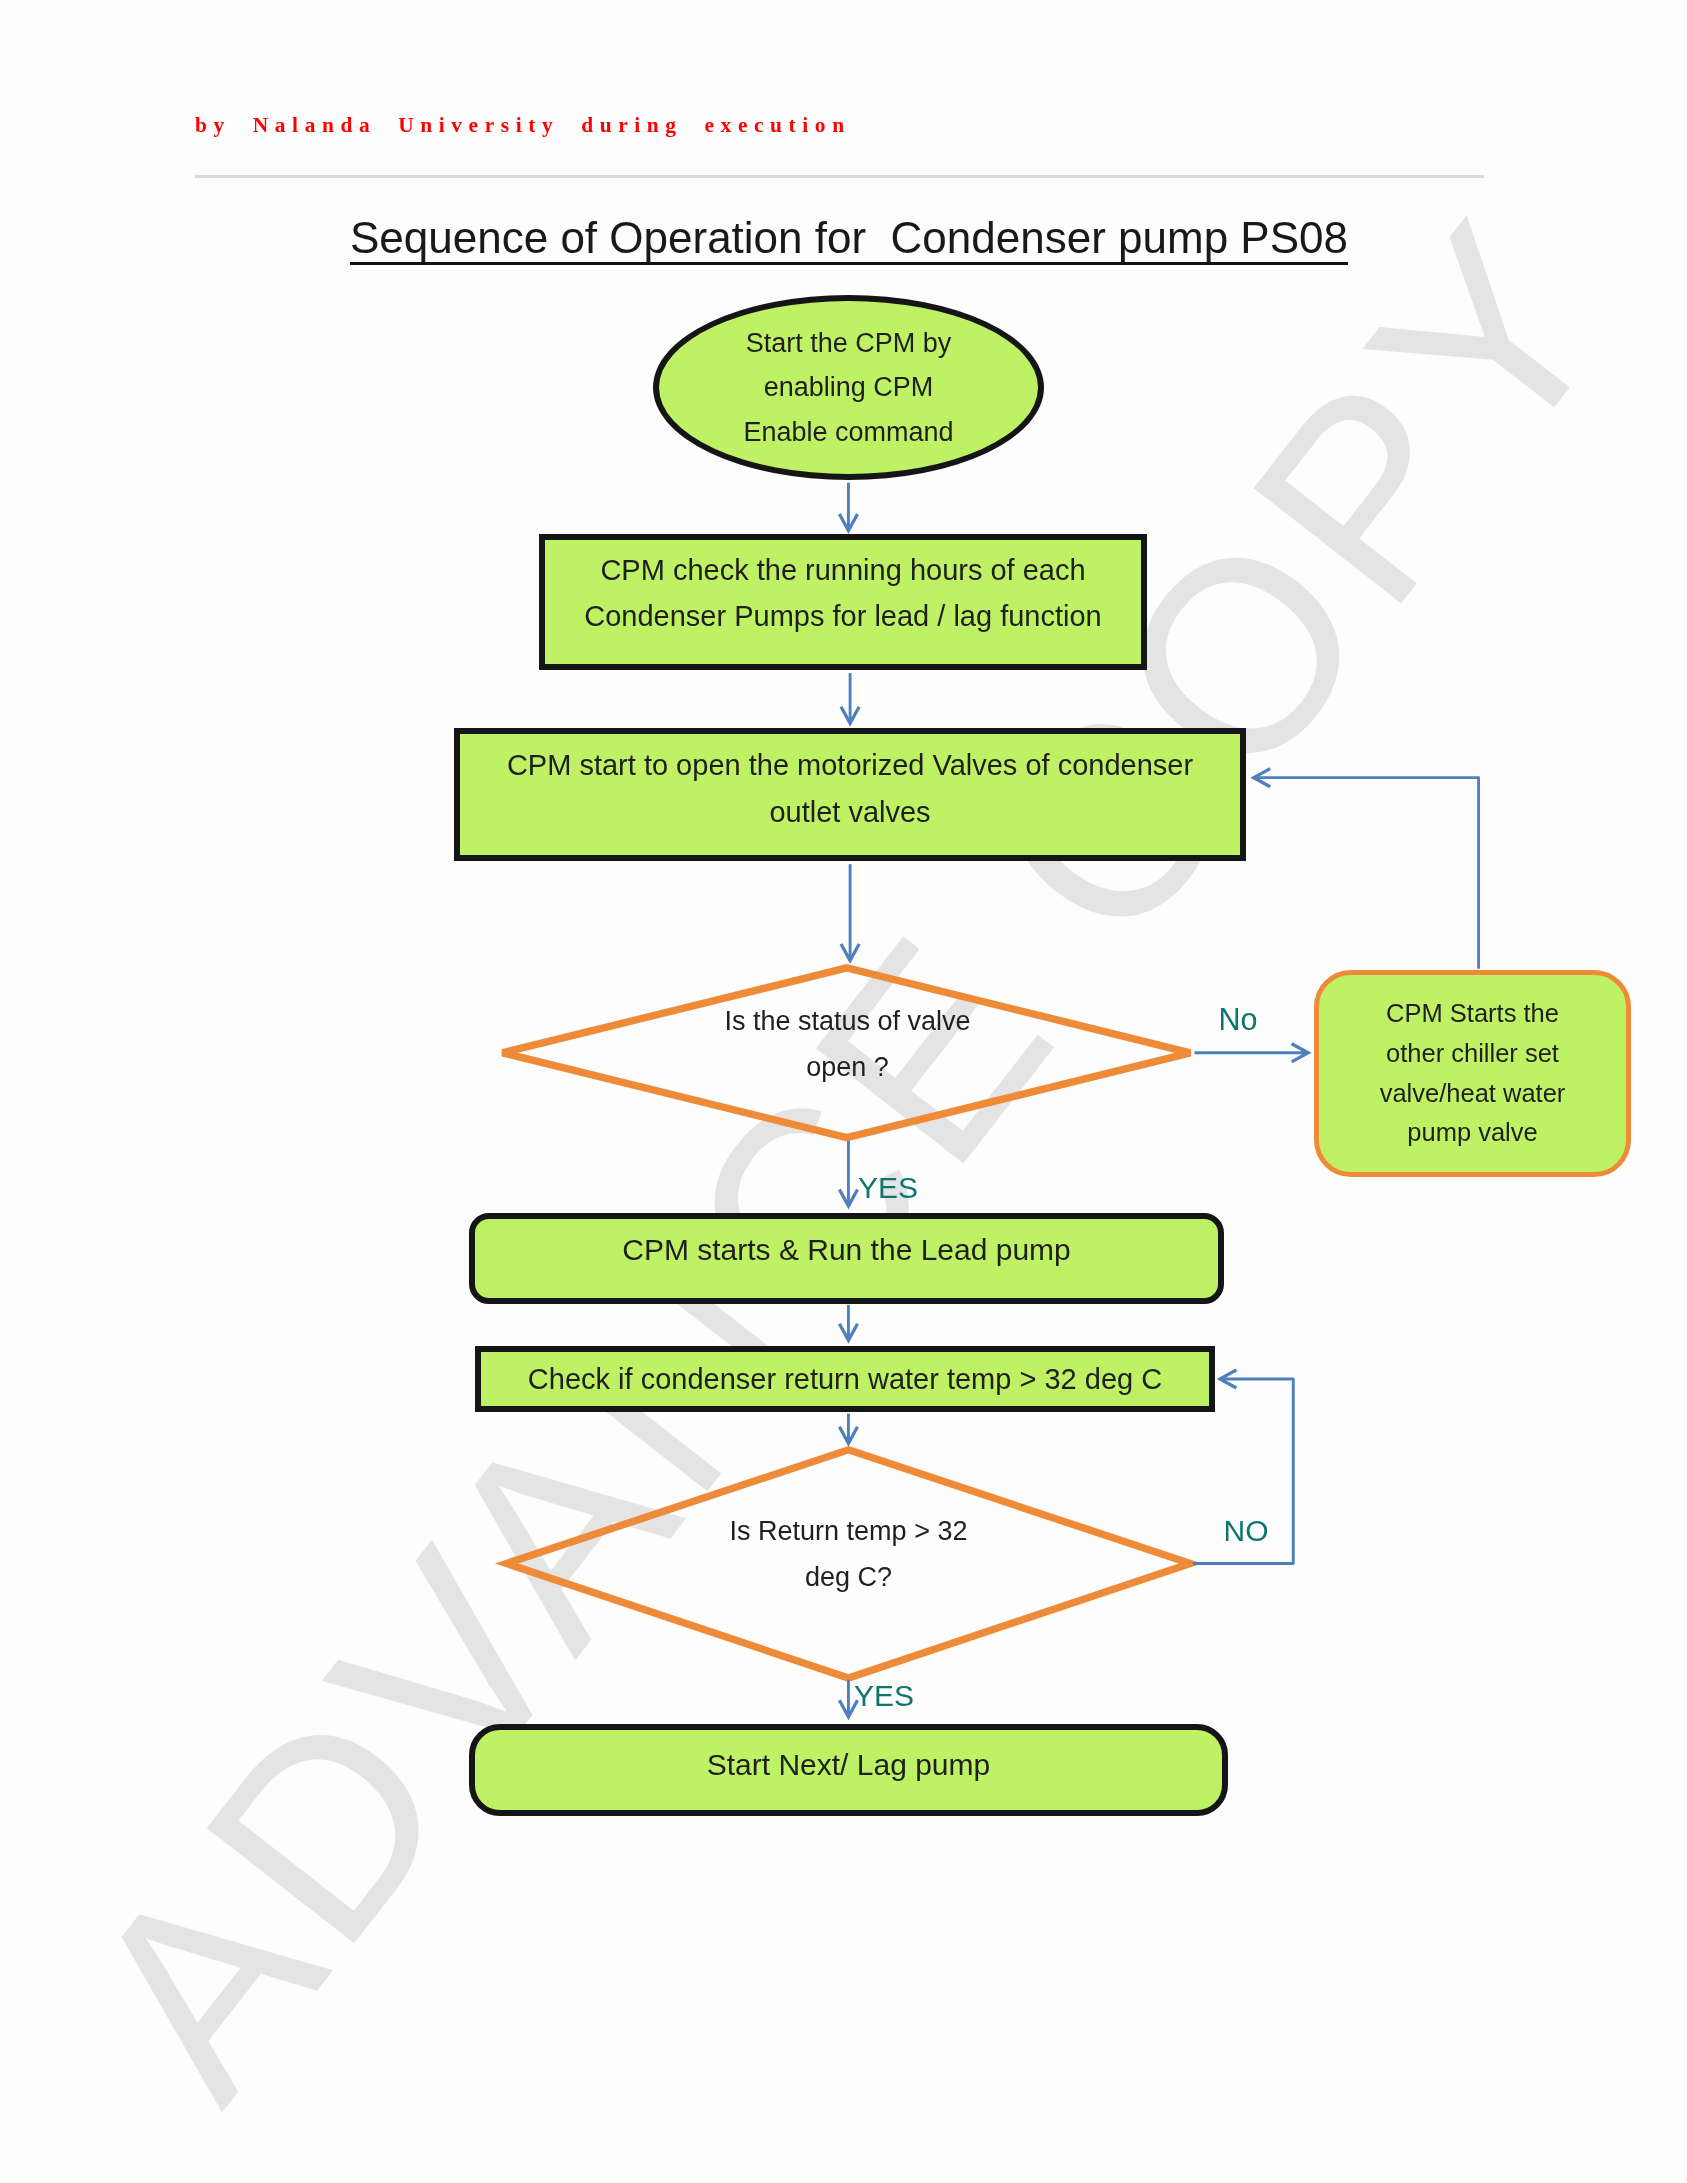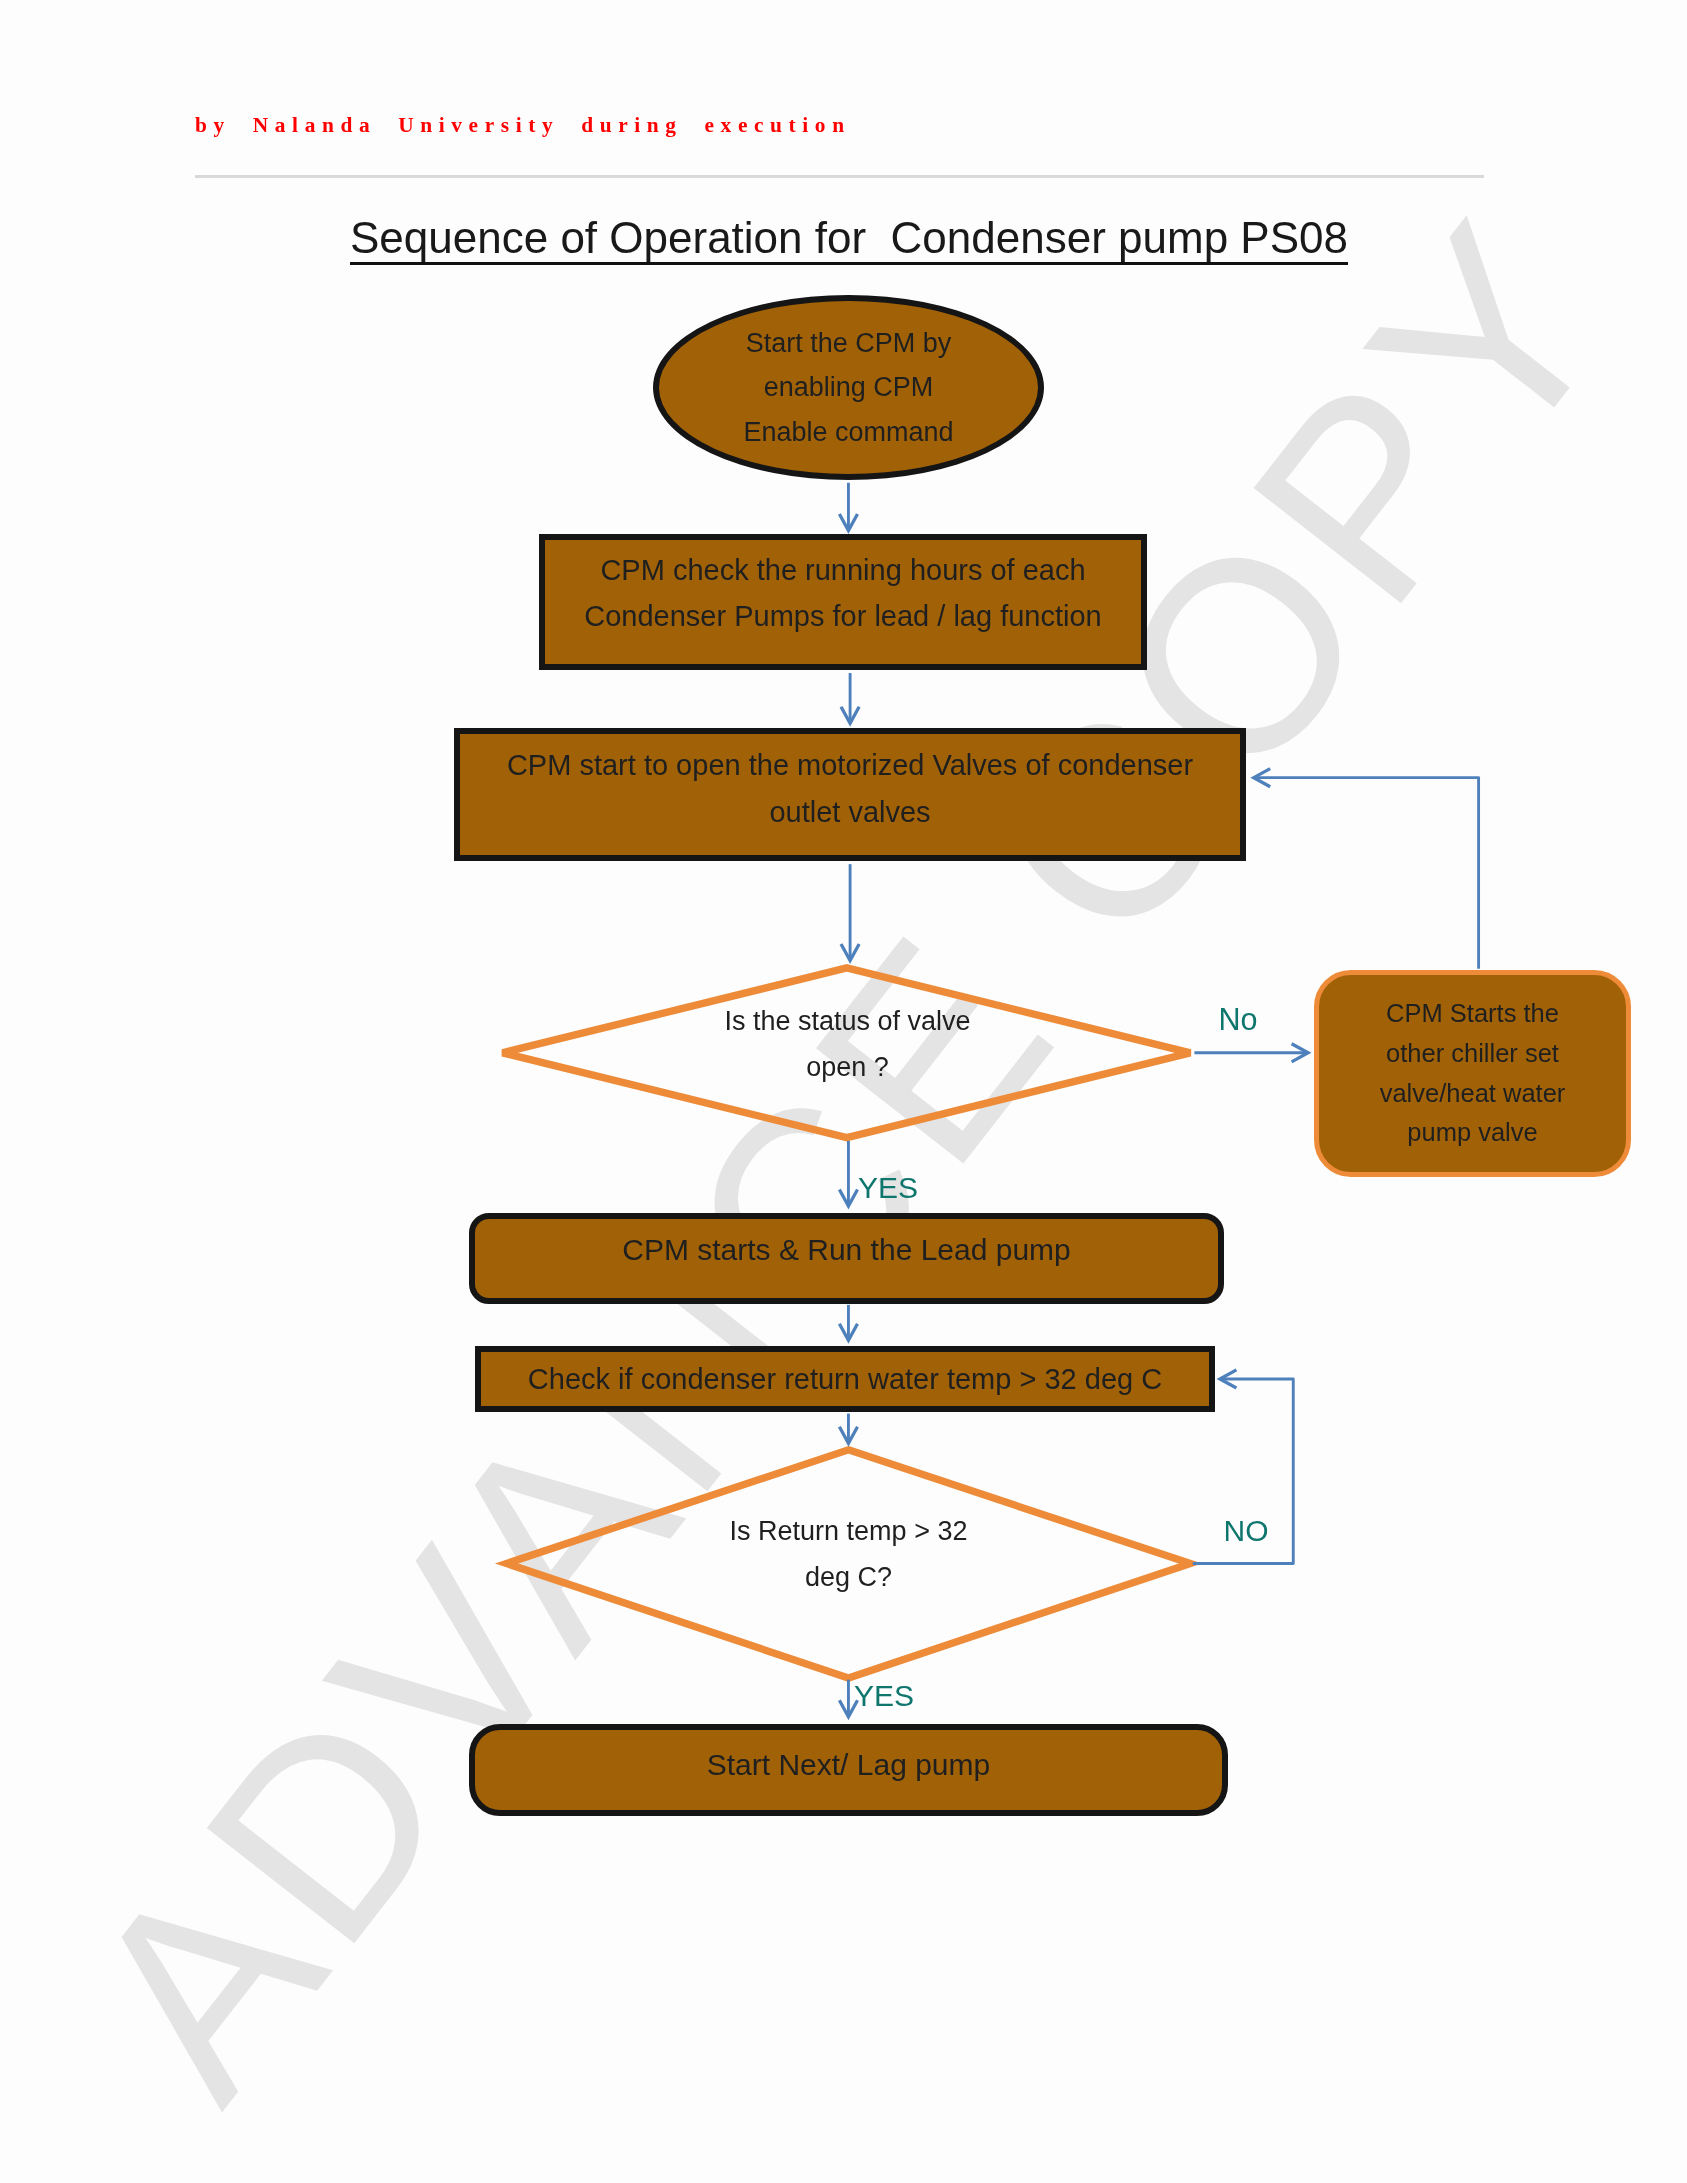--- a/index.html
+++ b/index.html
@@ -32,21 +32,21 @@
 
   
   .title {
     position:absolute; left:25px; top:213px; width:1648px; text-align:center;
     font-size:44px; color:#191919; z-index:2; white-space:pre;
   }
   .title span { text-decoration:underline; text-decoration-thickness:3.3px; text-underline-offset:9px; text-decoration-color:#111; }
 
   
   .node {
-    position:absolute; z-index:2; background:#a16207; border:6.6px solid #151515;
+    position:absolute; z-index:2; background:#bef264; border:6.6px solid #151515;
     display:flex; flex-direction:column; align-items:center; justify-content:center;
     text-align:center; font-size:29px; line-height:1.6; color:#1f1f1f;
   }
   .ellipse  { left:653px;  top:295px;  width:391px; height:185px; border-radius:50%; font-size:27px; line-height:1.65; }
   .b-hours  { left:539px;  top:534px;  width:608px; height:136px; padding-bottom:18px; }
   .b-valves { left:454px;  top:728px;  width:792px; height:133px; padding-bottom:12px; }
   .b-other  { left:1314px; top:970px; width:317px; height:207px; border:5.8px solid #ee8b38; border-radius:37px; font-size:25.5px; line-height:1.55; }
   .b-runlead{ left:469px;  top:1213px; width:755px; height:91px; border-radius:20px; font-size:30px; padding-bottom:18px; }
   .b-chktmp { left:475px;  top:1346px; width:740px; height:66px; font-size:29px; }
   .b-stlag  { left:469px;  top:1724px; width:759px; height:92px; border-radius:31px; font-size:30px; padding-bottom:10px; }

